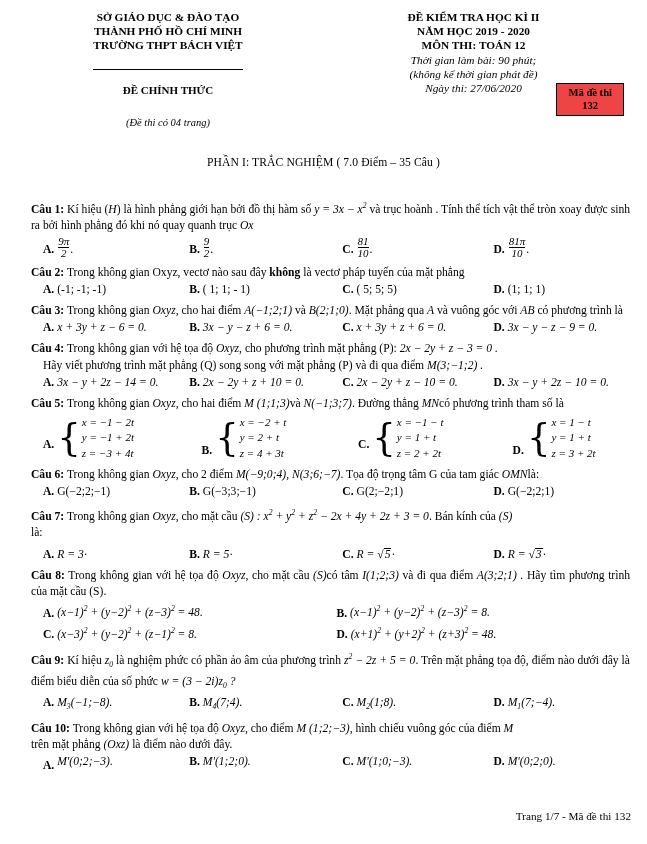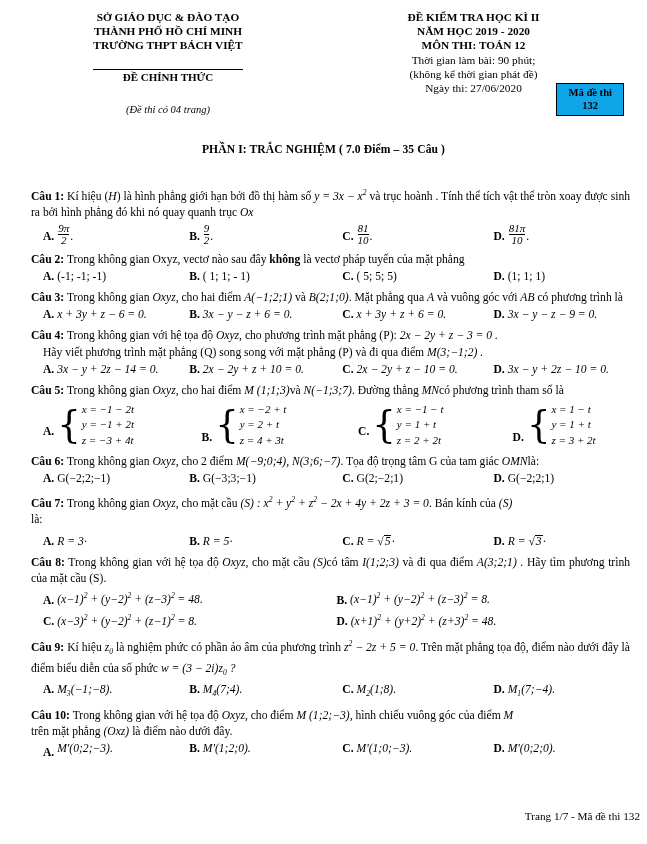--- a/index.html
+++ b/index.html
@@ -36,47 +36,48 @@
     font-size: 11.3px;
     line-height: 14.2px;
     position: relative;
   }
   .caps-bold { font-weight: bold; }
   .underline-line {
     display: inline-block;
     border-bottom: 1.4px solid #000;
     padding-bottom: 16px;
   }
-  .ital { }
+  .ital { font-style: italic; }
   .hdr-left .official {
+    margin-top: 13px;
     font-weight: bold;
     font-size: 11px;
   }
   .hdr-left .pages {
     font-style: italic;
     font-size: 10.5px;
     margin-top: 19px;
   }
   .code-box {
     position: absolute;
     right: 5px;
     top: 73px;
     border: 1.6px solid #000;
     padding: 2px 11px 3px 11px;
     font-weight: bold;
     font-size: 10.6px;
     line-height: 13px;
     text-align: center;
-    background: #0ea5e9;
+    background: #ef4444;
   }
 
   
   .part-title {
     text-align: center;
-    font-weight: bold;
+    font-weight: normal;
     font-size: 11.6px;
     margin-top: 26px;
     letter-spacing: 0.1px;
   }
 
   
   .content {
     padding: 0 17px 0 31px;
     margin-top: 29px;
     font-size: 11.6px;
@@ -167,21 +168,21 @@
   }
   .sys-eqs {
     font-style: italic;
     font-size: 11px;
     line-height: 15.2px;
   }
 
   
   .footer {
     position: absolute;
-    right: 7px;
+    right: 16px;
     bottom: 22px;
     font-size: 11.2px;
   }
   .parens { font-style: normal; }
 </style>
 </head>
 <body>
 
 <div class="page">
 

